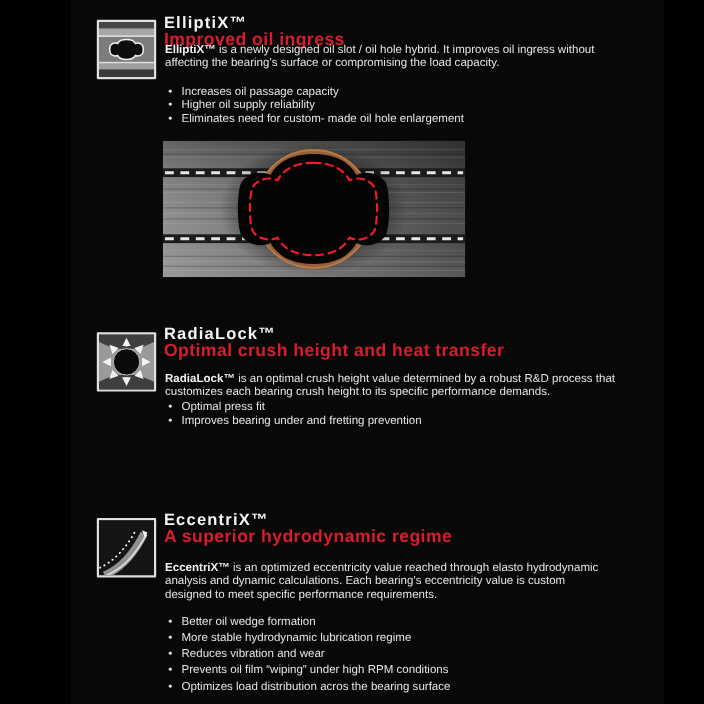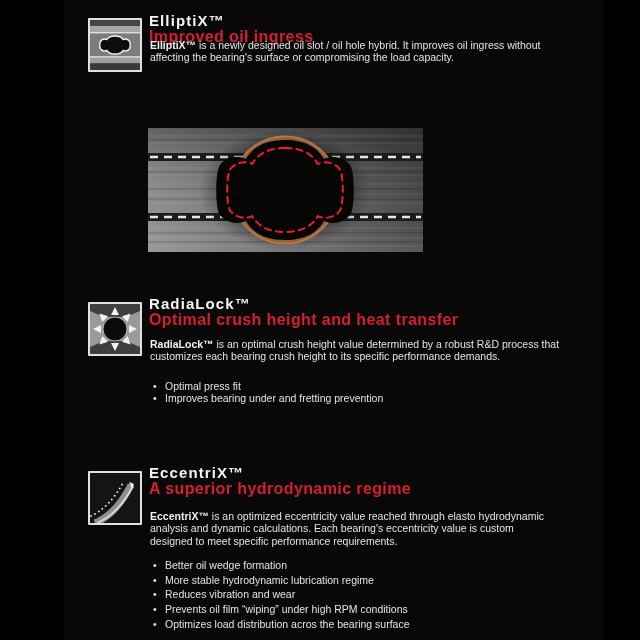--- a/index.html
+++ b/index.html
@@ -52,20 +52,25 @@
       <rect x="0" y="13.6" width="50" height="22.6" fill="#7c7c7c"></rect>
       <rect x="0" y="36.2" width="50" height="1.6" fill="#dedede"></rect>
       <rect x="0" y="37.8" width="50" height="5.4" fill="#9e9e9e"></rect>
       <rect x="0" y="43.2" width="50" height="6.8" fill="#3a3a3a"></rect>
       <path d="M25,16 C29.5,16 32,17.5 33,19.5 C35.5,18.7 38,19.3 39.3,21 C40.6,22.8 40.6,27.2 39.3,29 C38,30.7 35.5,31.3 33,30.5 C32,32.5 29.5,34 25,34 C20.5,34 18,32.5 17,30.5 C14.5,31.3 12,30.7 10.7,29 C9.4,27.2 9.4,22.8 10.7,21 C12,19.3 14.5,18.7 17,19.5 C18,17.5 20.5,16 25,16 Z" fill="#0d0d0d" stroke="#f0f0f0" stroke-width="1.4"></path>
     </svg>
   </div>
   <h2 class="title" style="top:12px">ElliptiX™</h2>
   <h3 class="subtitle" style="top:29px">Improved oil ingress</h3>
   <p class="body-text" style="top:40px"><b>ElliptiX™</b><span> is a newly designed oil slot / oil hole hybrid. It improves oil ingress without affecting the bearing's surface or compromising the load capacity.</span></p>
+  <ul class="bullets" style="top:77px">
+    <li>Increases oil passage capacity</li>
+    <li>Higher oil supply reliability</li>
+    <li>Eliminates need for custom- made oil hole enlargement</li>
+  </ul>
 
   <div class="photo">
     <svg width="275" height="124" viewBox="0 0 275 124">
       <defs>
         <linearGradient id="metalH" x1="0" y1="0" x2="1" y2="0">
           <stop offset="0" stop-color="#8e8e8e"></stop>
           <stop offset="0.45" stop-color="#6c6c6c"></stop>
           <stop offset="1" stop-color="#454545"></stop>
         </linearGradient>
         <linearGradient id="metalV" x1="0" y1="0" x2="0" y2="1">
@@ -140,21 +145,21 @@
         <line x1="11" y1="25" x2="7" y2="25" marker-end="url(#ah)"></line>
         <line x1="15.1" y1="15.1" x2="12.3" y2="12.3" marker-end="url(#ah)"></line>
         <line x1="25" y1="11" x2="25" y2="7" marker-end="url(#ah)"></line>
         <line x1="34.9" y1="15.1" x2="37.7" y2="12.3" marker-end="url(#ah)"></line>
       </g>
     </svg>
   </div>
   <h2 class="title" style="top:295px">RadiaLock™</h2>
   <h3 class="subtitle" style="top:312px">Optimal crush height and heat transfer</h3>
   <p class="body-text" style="top:339px;width:412px"><b>RadiaLock™</b><span> is an optimal crush height value determined by a robust R&amp;D process that customizes each bearing crush height to its specific performance demands.</span></p>
-  <ul class="bullets" style="top:380px">
+  <ul class="bullets" style="top:364px">
     <li>Optimal press fit</li>
     <li>Improves bearing under and fretting prevention</li>
   </ul>
 </section>
 
 <section class="feature">
   <div class="icon-box" style="top:471px">
     <svg width="50" height="50" viewBox="0 0 50 50">
       <rect x="0" y="0" width="50" height="50" fill="#141414"></rect>
       <path d="M5,50 C17,45 30,34 41,12" fill="none" stroke="#8f8f8f" stroke-width="7"></path>

